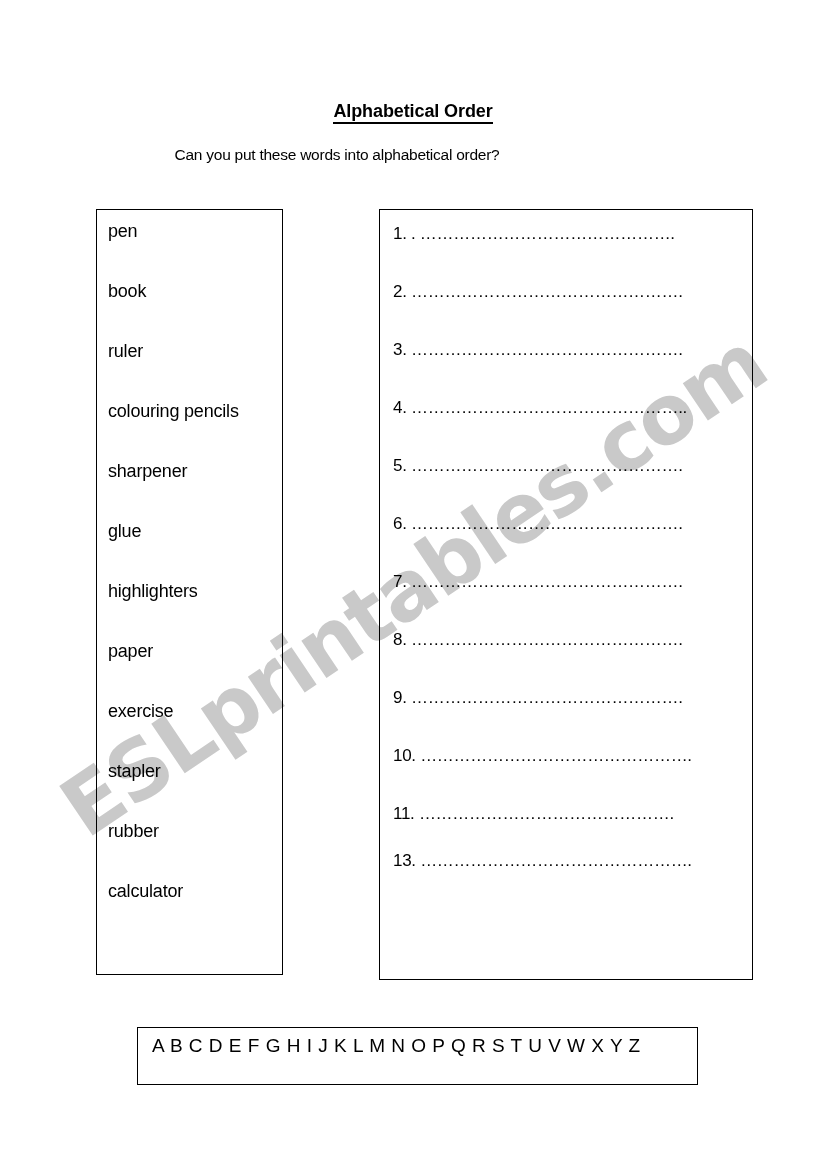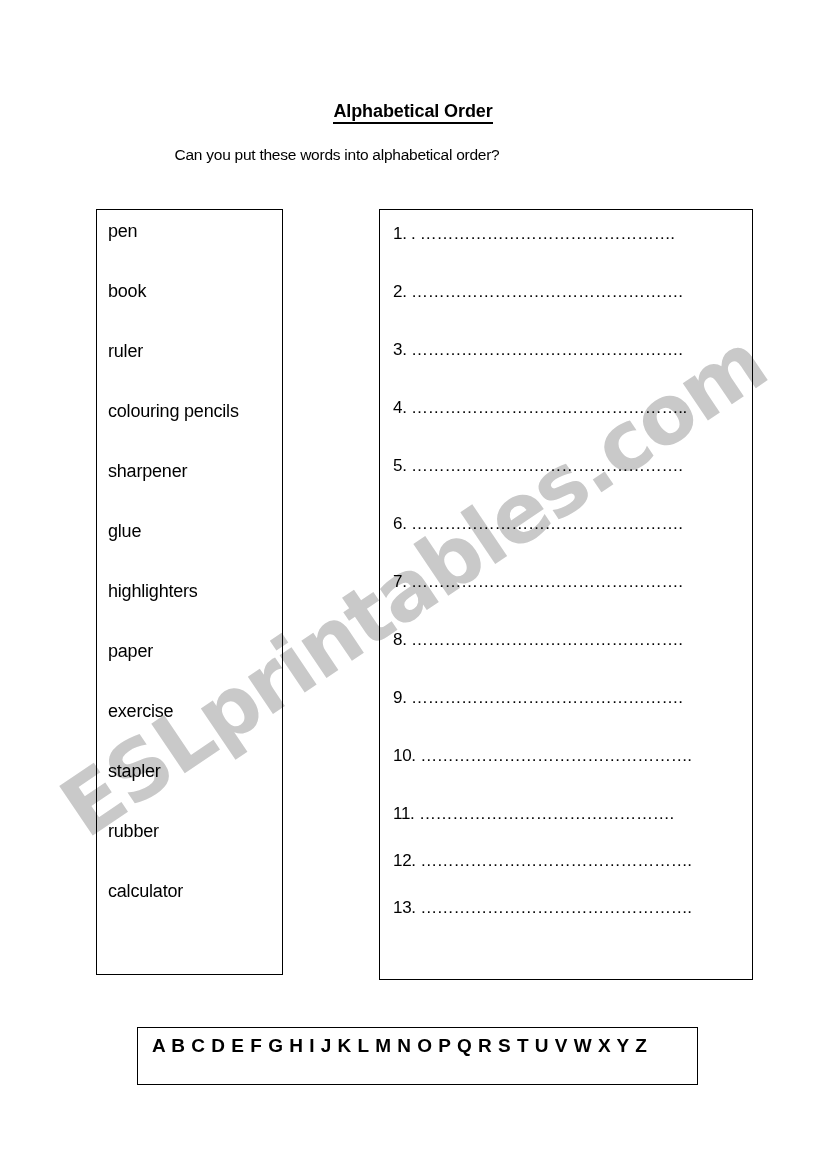--- a/index.html
+++ b/index.html
@@ -143,21 +143,20 @@
     position: absolute;
     left: 0;
     top: 0;
     width: 100%;
     padding: 7px 0 0 14px;
     box-sizing: border-box;
     font-size: 19px;
     line-height: 22px;
     letter-spacing: 0.5px;
     white-space: nowrap;
-    font-weight: bold;
   }
 </style>
 </head>
 <body>
 
 <div class="page">
 
   <div class="watermark">ESLprintables.com</div>
 
   <div class="title">
@@ -189,21 +188,20 @@
       <div class="answer-item wide">2. ………………………………………….</div>
       <div class="answer-item wide">3. ………………………………………….</div>
       <div class="answer-item wide">4. …………………………………………..</div>
       <div class="answer-item wide">5. ………………………………………….</div>
       <div class="answer-item wide">6. ………………………………………….</div>
       <div class="answer-item wide">7. ………………………………………….</div>
       <div class="answer-item wide">8. ………………………………………….</div>
       <div class="answer-item wide">9. ………………………………………….</div>
       <div class="answer-item wide">10. ………………………………………….</div>
       <div class="answer-item tight">11. ……………………………………….</div>
-      <div class="answer-item tight">12. ………………………………………….</div>
       <div class="answer-item tight">13. ………………………………………….</div>
     </div>
   </div>
 
   <div class="alphabet-box">
     <div class="alphabet-strip">A B C D E F G H I J K L M N O P Q R S T U V W X Y Z</div>
   </div>
 
 </div>
 

